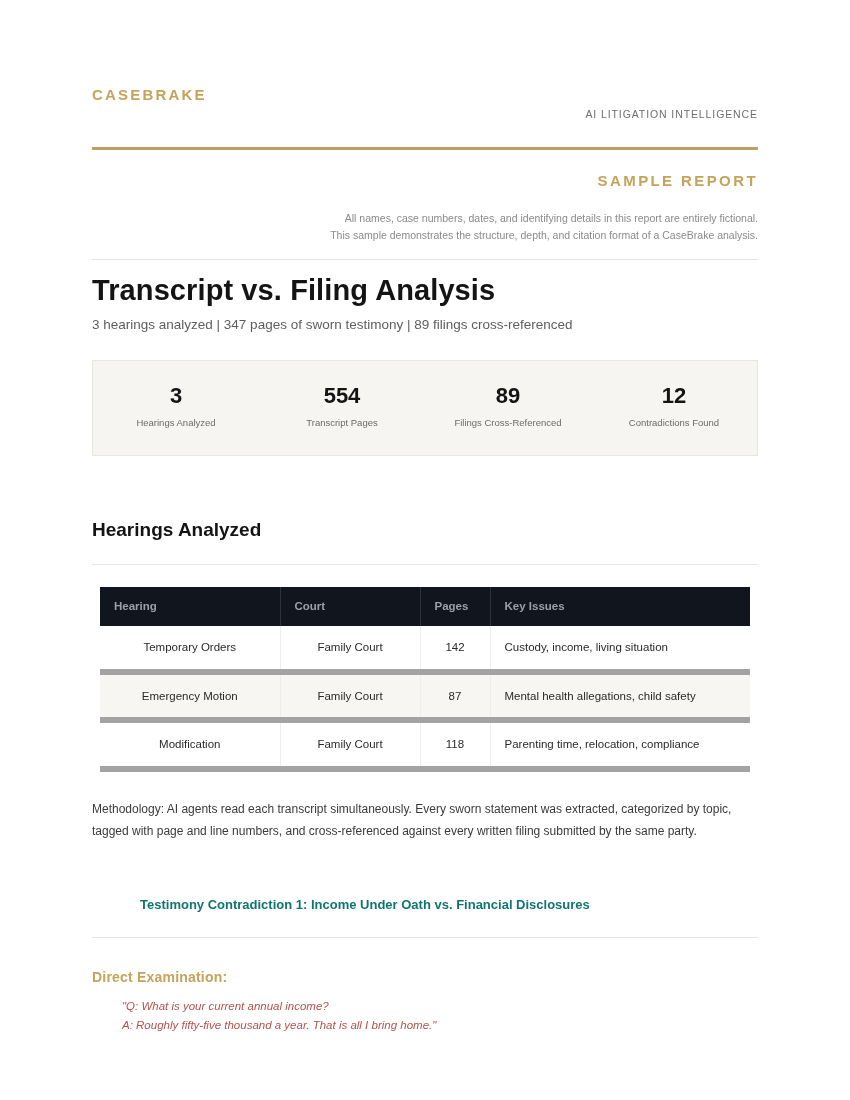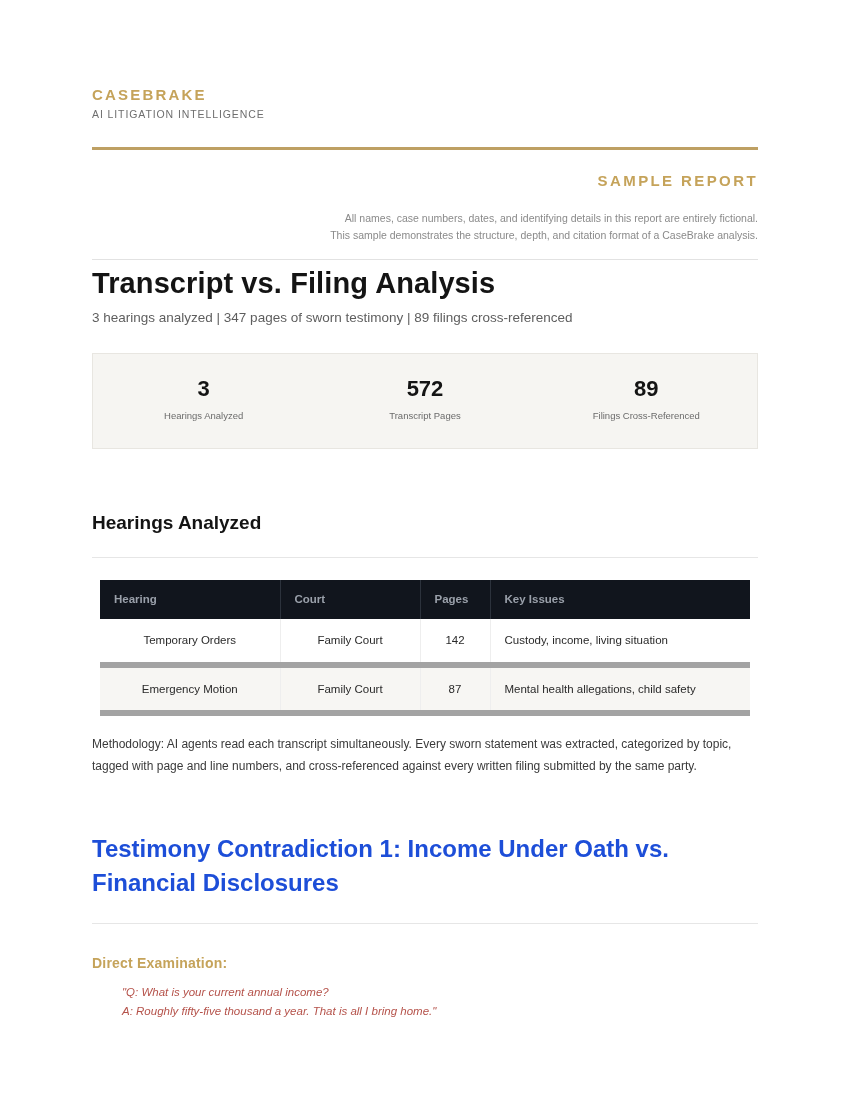--- a/index.html
+++ b/index.html
@@ -33,20 +33,21 @@
     color: #c5a35a;
     line-height: 1.25;
   }
 
   .brand-tagline {
     font-size: 10.5px;
     letter-spacing: 0.9px;
     color: #6e6e6e;
     margin-top: 3px;
     line-height: 1.3;
+    text-align: right;
   }
 
   .gold-rule {
     height: 3px;
     background: #bea063;
     margin-top: 26px;
   }
 
   
   .sample-banner {
@@ -77,21 +78,21 @@
     border: 0;
   }
 
   
   .doc-title {
     font-size: 29px;
     font-weight: bold;
     letter-spacing: 0.1px;
     color: #141414;
     line-height: 1.18;
-    margin-top: 6px;
+    margin-top: 13px;
   }
 
   .doc-subtitle {
     font-size: 13.5px;
     color: #5e5e5e;
     margin-top: 9px;
     line-height: 1.4;
   }
 
   
@@ -178,30 +179,31 @@
   .col-pages   { width: 70px; }
   .col-issues  { width: 260px; }
 
   .cell-center { text-align: center; }
 
   
   .body-text {
     font-size: 12px;
     color: #3a3a3a;
     line-height: 1.85;
-    margin-top: 17px;
+    margin-top: 26px;
   }
 
   
   .contradiction-heading {
-    font-size: 24px;
-    font-weight: bold;
-    color: #1d4ed8;
+    font-size: 13px;
+    font-weight: bold;
+    color: #0f766e;
     line-height: 1.45;
     margin-top: 54px;
+    margin-left: 48px;
   }
 
   .subsection-label {
     font-size: 14px;
     font-weight: bold;
     color: #c5a35a;
     letter-spacing: 0.2px;
     margin-top: 30px;
     line-height: 1.3;
   }
@@ -238,26 +240,30 @@
 
   <h1 class="doc-title">Transcript vs. Filing Analysis</h1>
   <div class="doc-subtitle">3 hearings analyzed | 347 pages of sworn testimony | 89 filings cross-referenced</div>
 
   <div class="stat-strip">
     <div class="stat-cell">
       <div class="stat-value">3</div>
       <div class="stat-label">Hearings Analyzed</div>
     </div>
     <div class="stat-cell">
-      <div class="stat-value">572</div>
+      <div class="stat-value">554</div>
       <div class="stat-label">Transcript Pages</div>
     </div>
     <div class="stat-cell">
       <div class="stat-value">89</div>
       <div class="stat-label">Filings Cross-Referenced</div>
+    </div>
+    <div class="stat-cell">
+      <div class="stat-value">12</div>
+      <div class="stat-label">Contradictions Found</div>
     </div>
   </div>
 
   <h2 class="section-heading">Hearings Analyzed</h2>
   <div class="section-rule"></div>
 
   <div class="tbl-wrap">
     <table class="data-table">
       <thead>
         <tr>
@@ -273,20 +279,26 @@
           <td class="col-court cell-center">Family Court</td>
           <td class="col-pages cell-center">142</td>
           <td class="col-issues">Custody, income, living situation</td>
         </tr>
         <tr class="alt">
           <td class="col-hearing cell-center">Emergency Motion</td>
           <td class="col-court cell-center">Family Court</td>
           <td class="col-pages cell-center">87</td>
           <td class="col-issues">Mental health allegations, child safety</td>
         </tr>
+        <tr>
+          <td class="col-hearing cell-center">Modification</td>
+          <td class="col-court cell-center">Family Court</td>
+          <td class="col-pages cell-center">118</td>
+          <td class="col-issues">Parenting time, relocation, compliance</td>
+        </tr>
       </tbody>
     </table>
   </div>
 
   <p class="body-text">Methodology: AI agents read each transcript simultaneously. Every sworn statement was extracted, categorized by topic, tagged with page and line numbers, and cross-referenced against every written filing submitted by the same party.</p>
 
   <h2 class="contradiction-heading">Testimony Contradiction 1: Income Under Oath vs. Financial Disclosures</h2>
   <div class="section-rule"></div>
 
   <div class="subsection-label">Direct Examination:</div>

